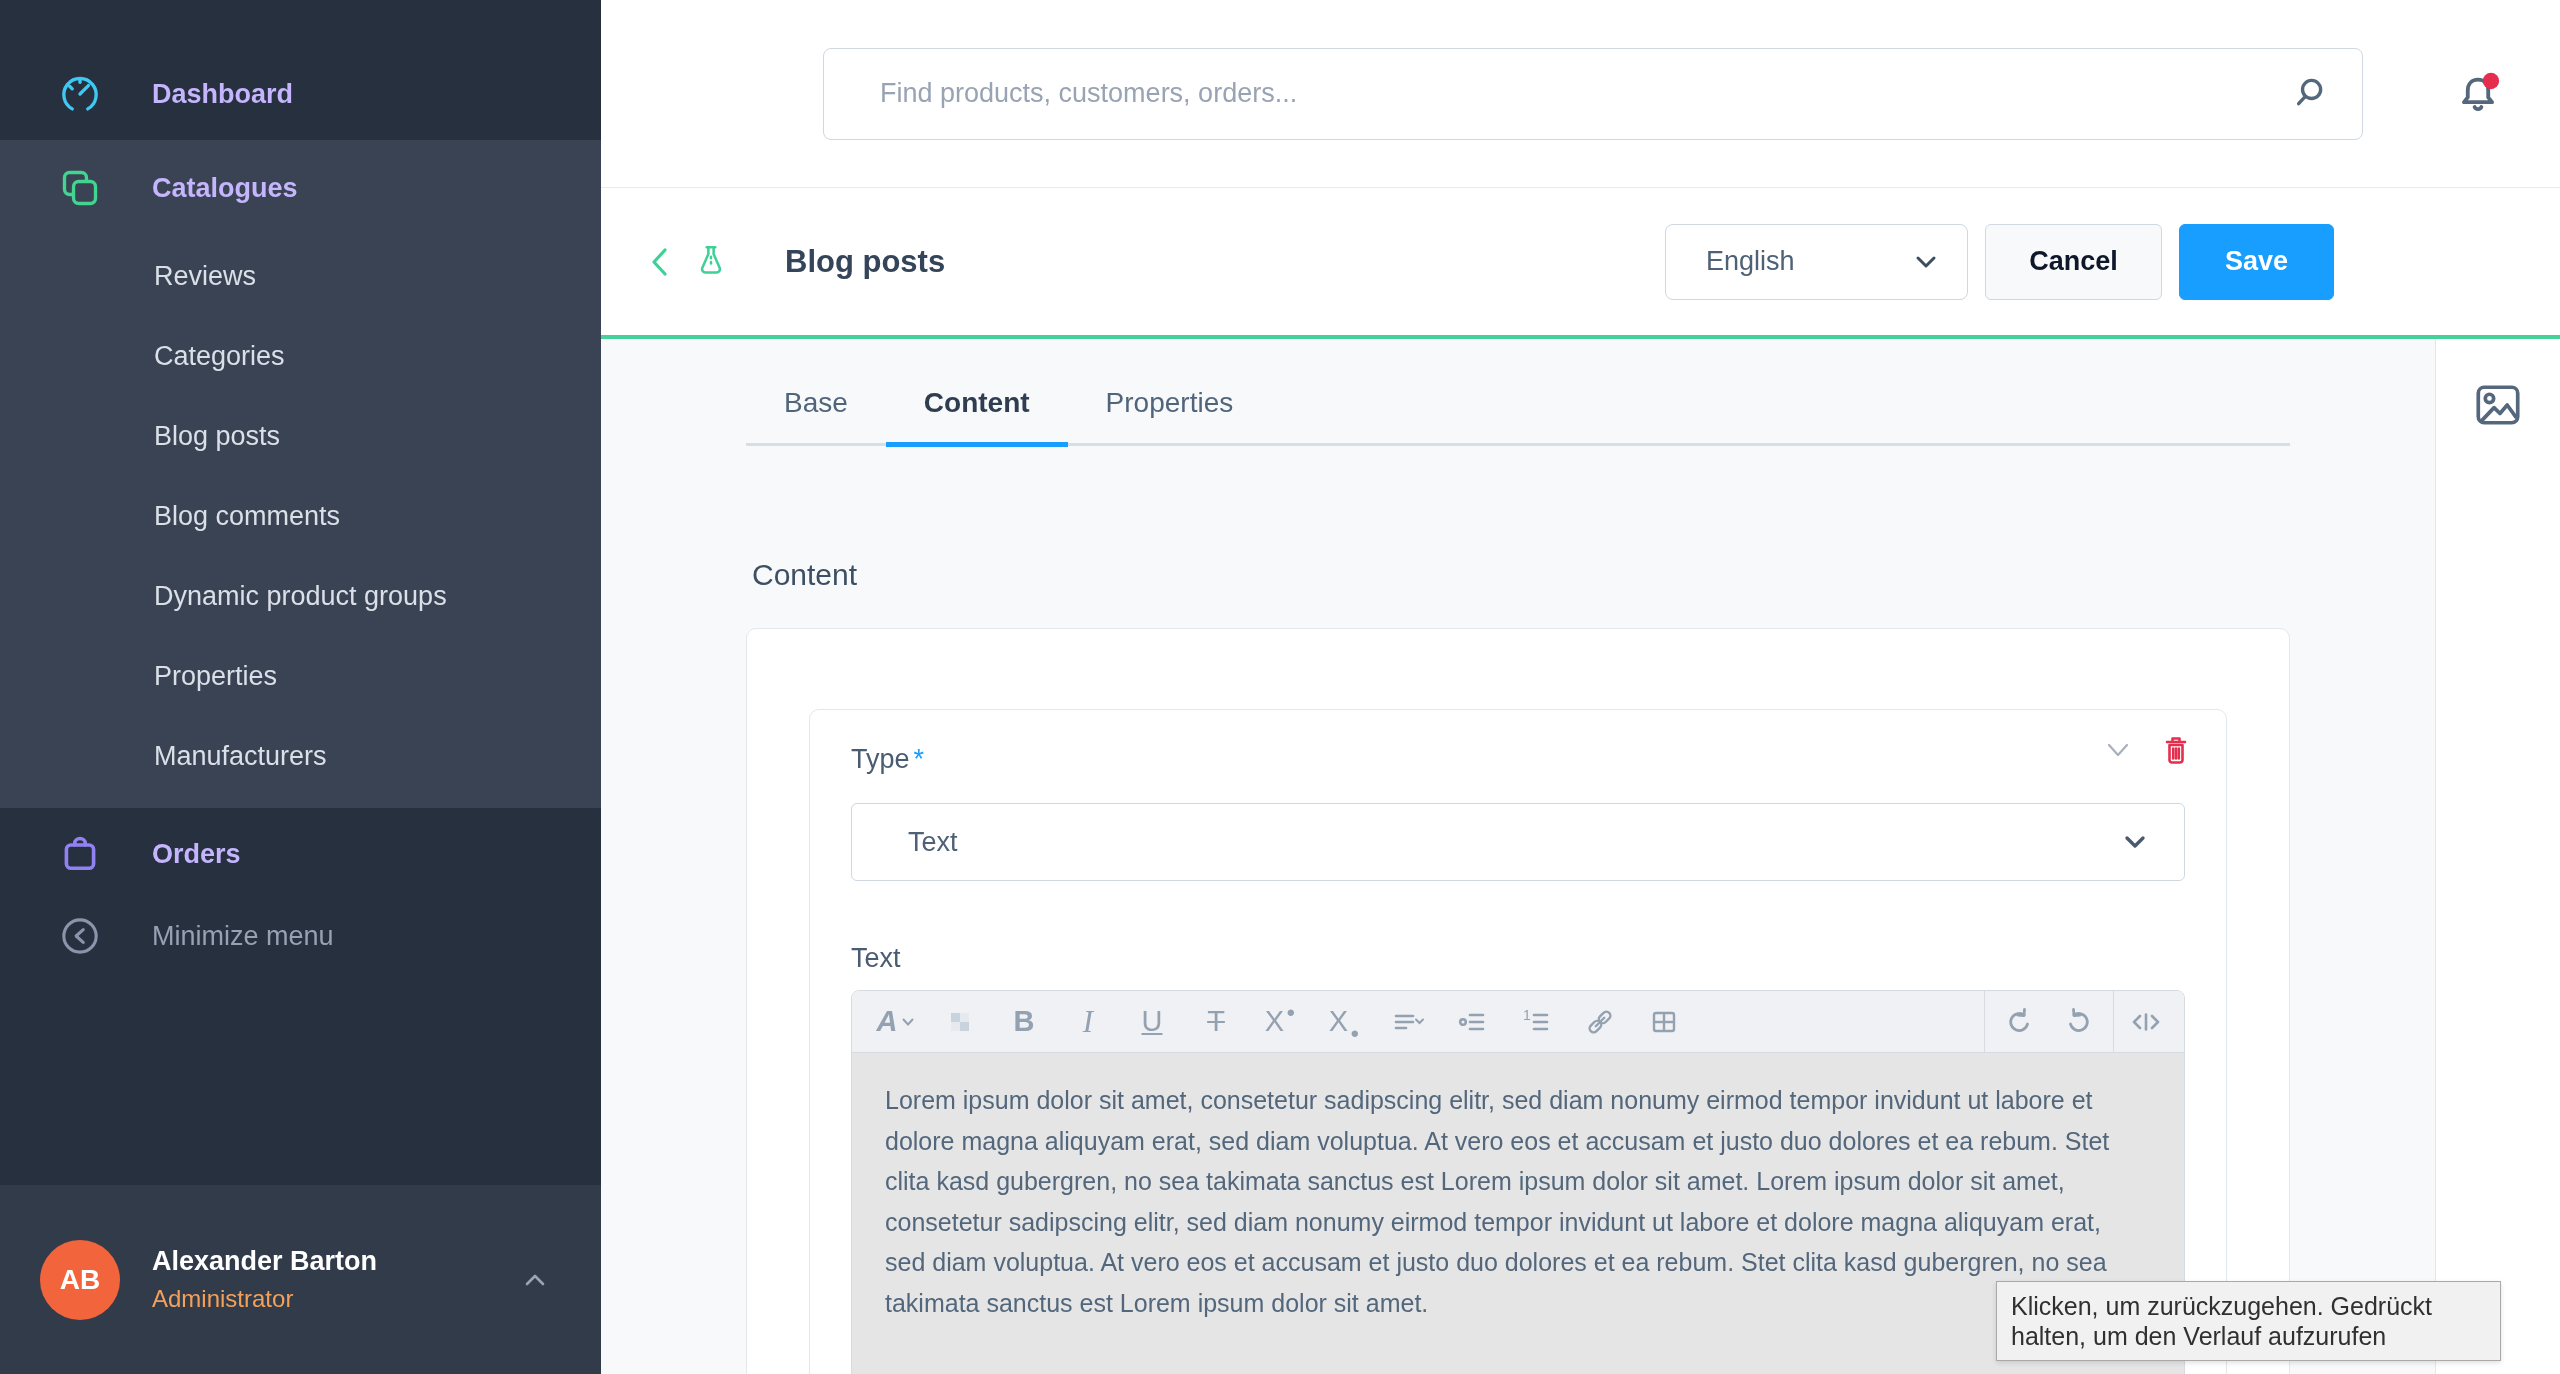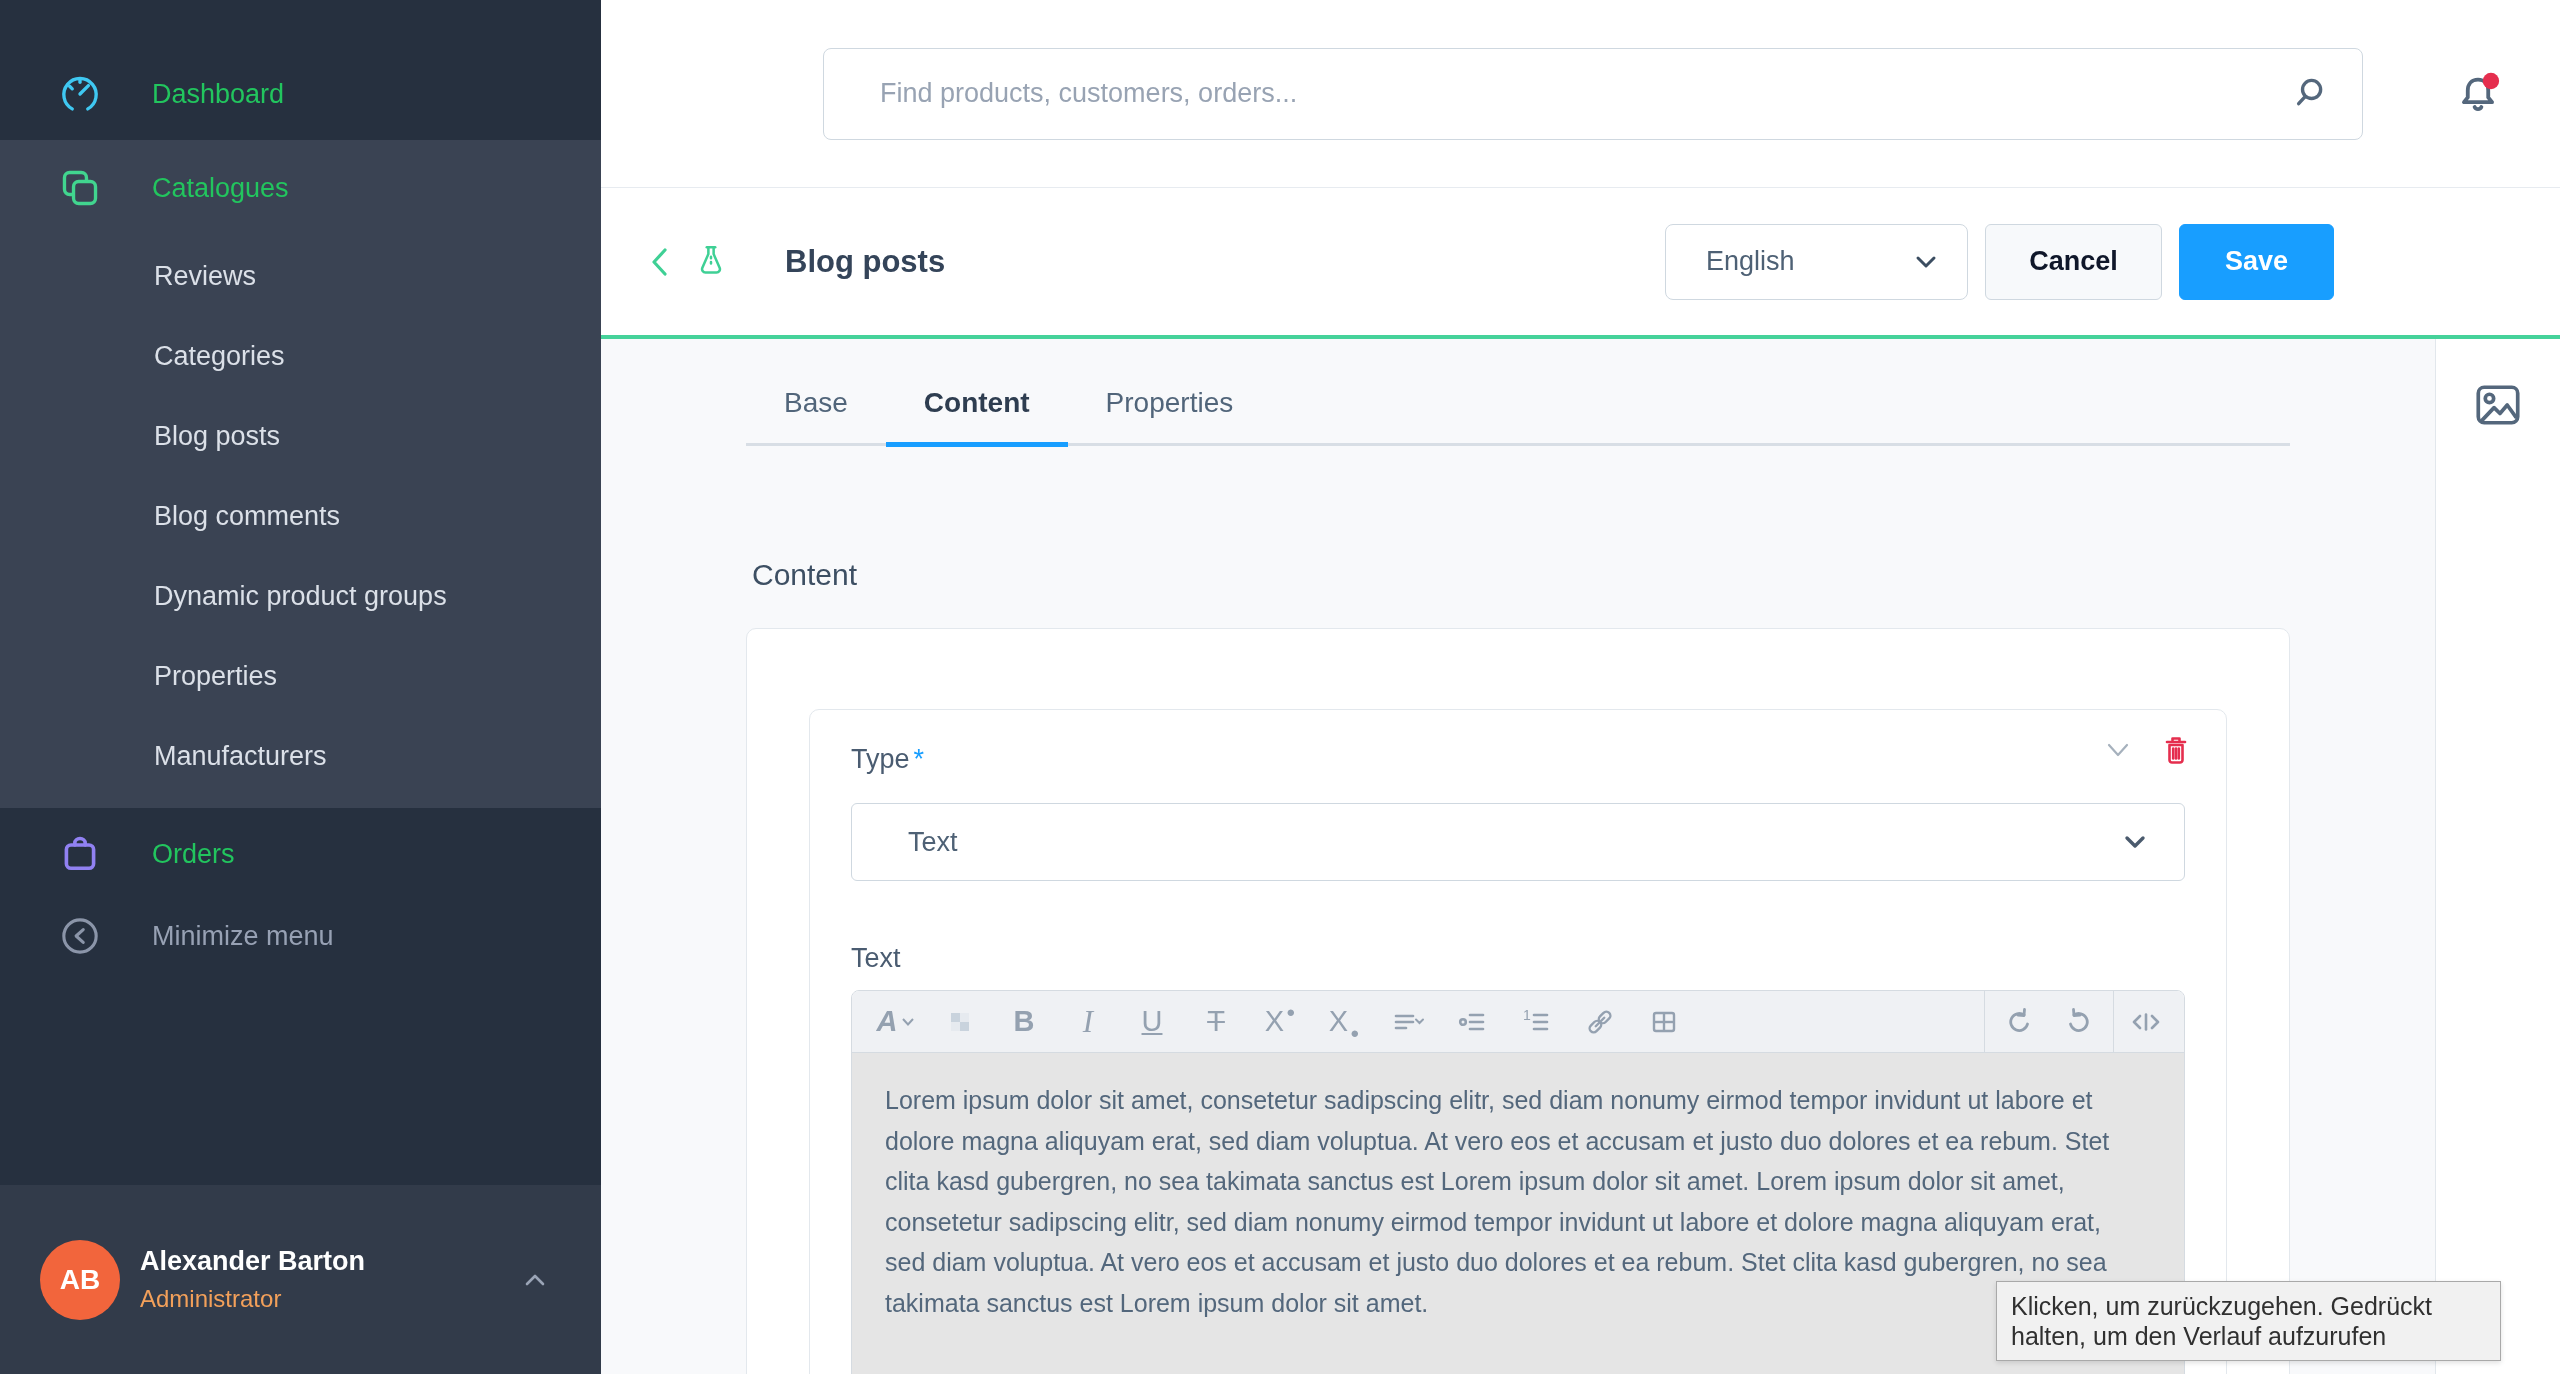--- a/index.html
+++ b/index.html
@@ -9,27 +9,27 @@
   
   .sidebar { width:601px; flex:none; background:#26303f; color:#fff; display:flex; flex-direction:column; }
   .sb-header { position:relative; padding:40px 0 0 47px; display:flex; align-items:center; gap:26px; height:150px; flex:none; }
   .sb-logo { width:80px; height:80px; flex:none; }
   .sb-title { font-size:29px; font-weight:700; letter-spacing:.2px; }
   .sb-version { font-size:23px; color:#97a1b4; margin-top:7px; }
   .status-dot { position:absolute; right:55px; top:56px; width:16px; height:16px; border-radius:50%; background:#36d245; }
   .sb-nav { margin-top:48px; flex:none; }
   .sb-item { height:92px; display:flex; align-items:center; padding-left:58px; gap:50px; cursor:pointer; }
   .sb-item .ic { width:44px; height:44px; flex:none; }
-  .sb-item .lbl { font-size:27px; font-weight:400; color:#22c55e; }
+  .sb-item .lbl { font-size:27px; font-weight:700; color:#c4b5fd; }
   .sb-group { background:#3a4353; padding-bottom:12px; }
   .sb-group .head { height:96px; }
   .sb-sub { height:80px; display:flex; align-items:center; padding-left:154px; font-size:27px; font-weight:400; color:#dbe0e8; cursor:pointer; }
   .sb-min { height:72px; }
   .sb-min .lbl { font-weight:400; color:#97a1b4; }
-  .sb-footer { margin-top:auto; background:#323b4a; height:189px; display:flex; align-items:center; padding:0 52px 0 40px; gap:20px; cursor:pointer; }
+  .sb-footer { margin-top:auto; background:#323b4a; height:189px; display:flex; align-items:center; padding:0 52px 0 40px; gap:32px; cursor:pointer; }
   .avatar { width:80px; height:80px; border-radius:50%; background:#f2653c; display:flex; align-items:center; justify-content:center; font-size:28px; font-weight:700; color:#fff; flex:none; }
   .u-name { font-size:27px; font-weight:600; color:#fff; }
   .u-role { font-size:24px; color:#f3a05a; margin-top:8px; }
   .u-chevron { margin-left:auto; }
 
   
   .shell { flex:1; display:flex; flex-direction:column; min-width:0; }
   .topbar { height:188px; flex:none; background:#fff; border-bottom:1px solid #e7ebf0; display:flex; align-items:center;padding-left:28px; }
   .search-wrap { position:relative; margin-left:194px; width:1540px; }
   .search-input { width:100%; height:92px; border:1px solid #cfd8e0; border-radius:8px; font-size:27px; color:#52667a; padding:0 100px 0 56px; outline:none; font-family:inherit; background:#fff; }

